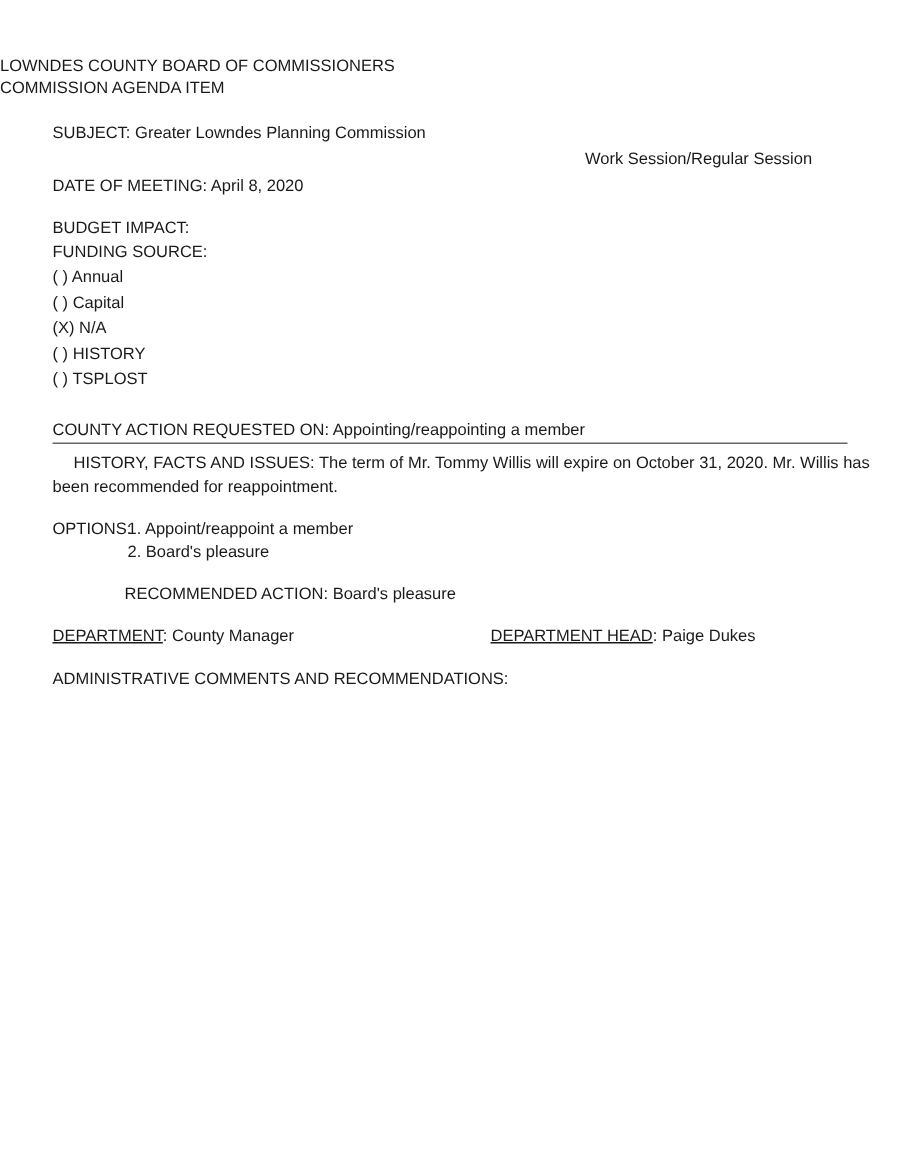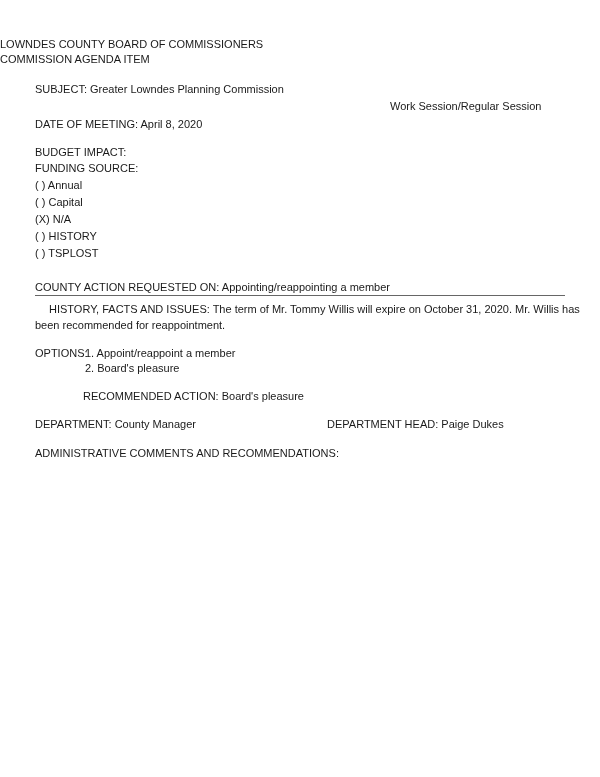--- a/index.html
+++ b/index.html
@@ -2,21 +2,21 @@
 <html><head>
 <meta charset="utf-8">
 <style>
   html, body { margin: 0; padding: 0; background: #ffffff; }
   body {
     width: 600px; height: 777px; position: relative; overflow: hidden;
     font-family: "Liberation Sans", sans-serif; color: #1a1a1a; font-size: 11px;
   }
   .abs { position: absolute; white-space: nowrap; line-height: 14px; }
   .center { left: 0; width: 508px; text-align: left; }
-  .u { }
+  .u { text-decoration: underline; }
   .rule { position: absolute; left: 35px; width: 530px; height: 1px; background: #666; }
 </style>
 </head>
 <body>
 
 <div>
 
   <div class="abs center" style="top:37px;">LOWNDES COUNTY BOARD OF COMMISSIONERS</div>
   <div class="abs center" style="top:52px;">COMMISSION AGENDA ITEM</div>
 

